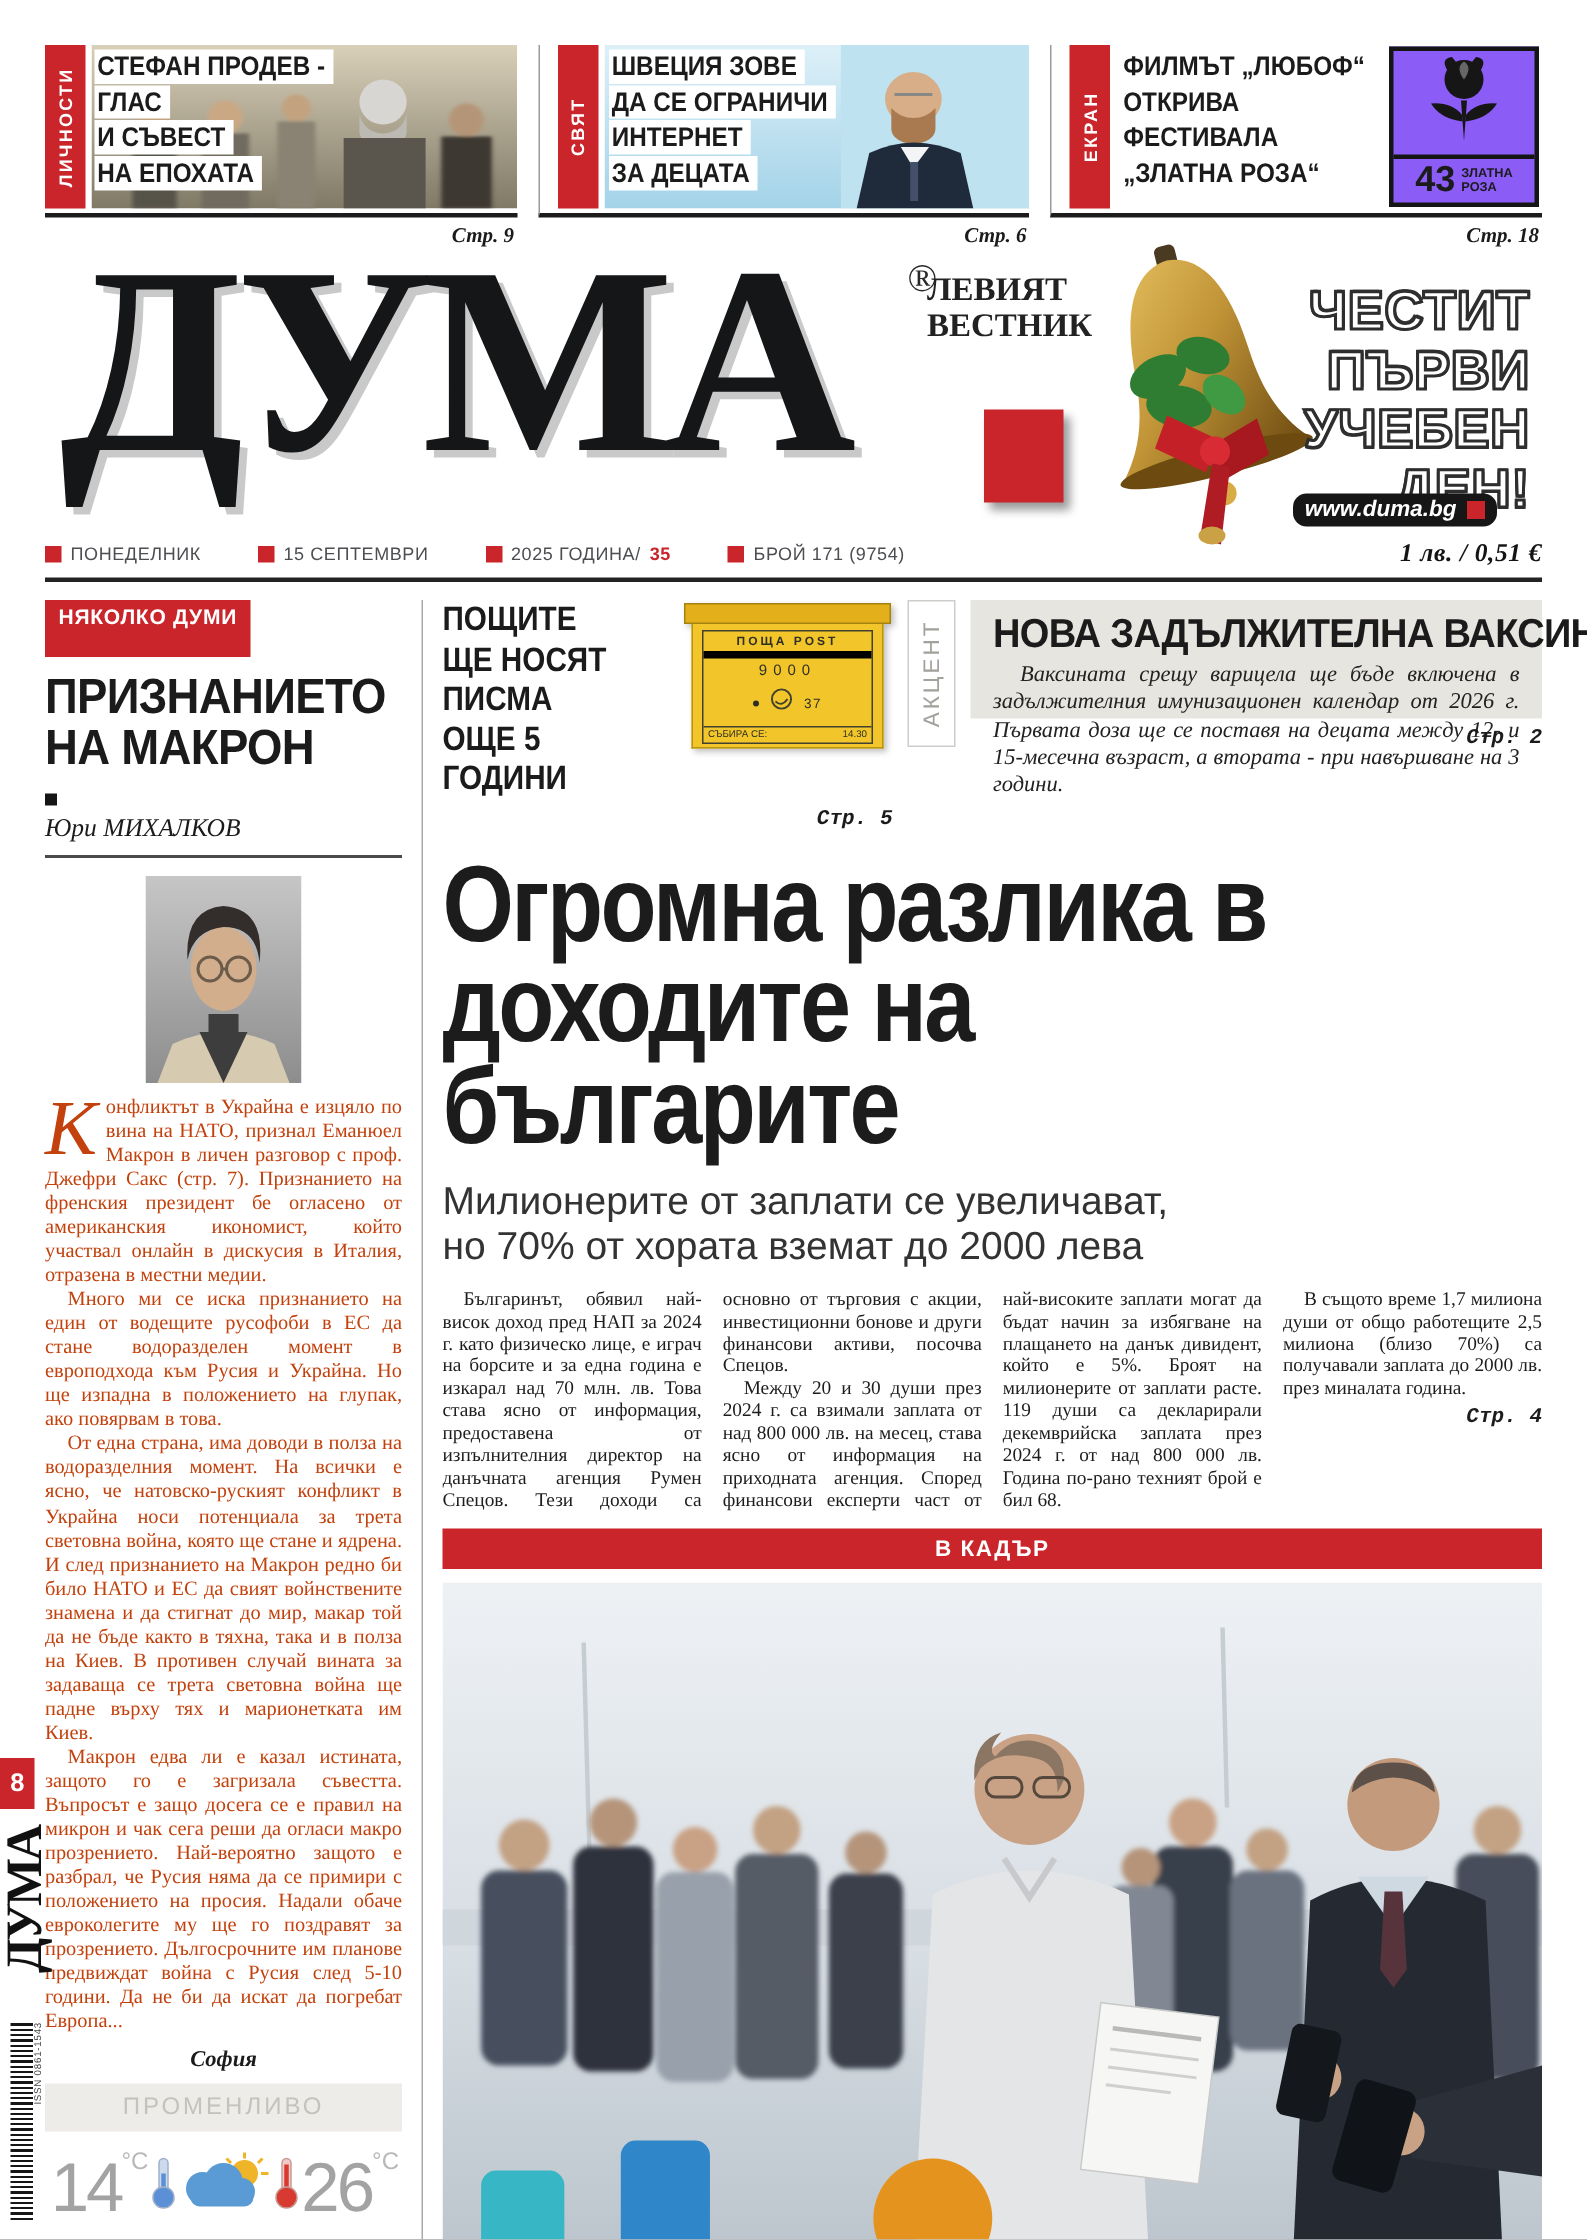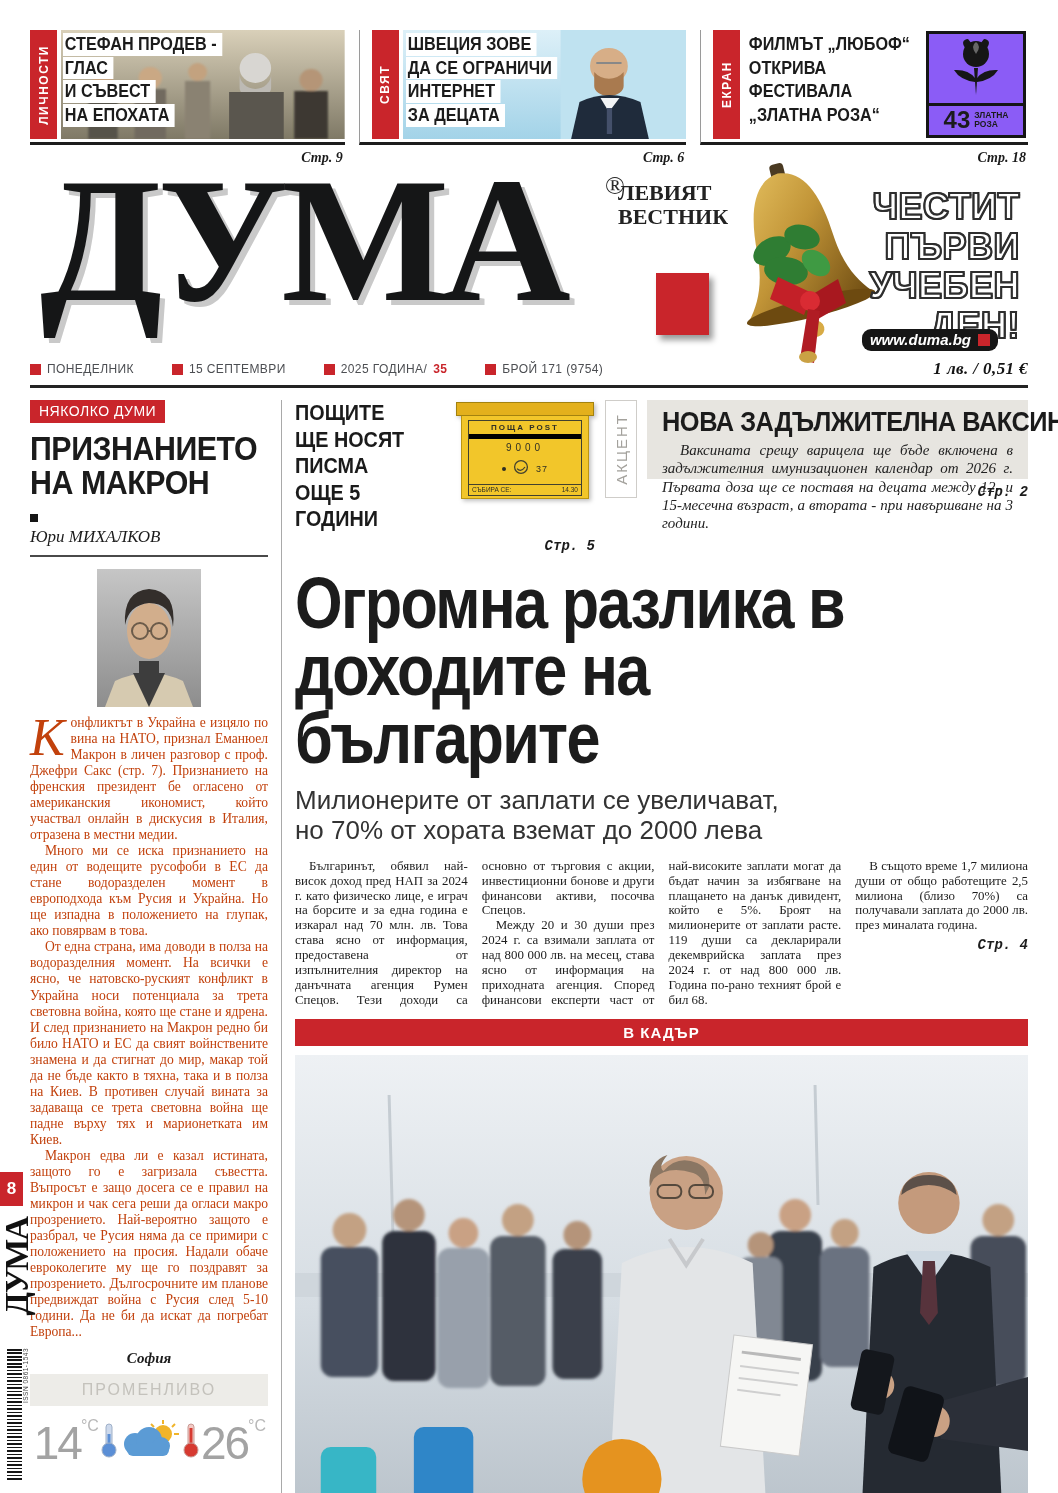--- a/index.html
+++ b/index.html
@@ -61,22 +61,22 @@
   .dl .red{color:#c9252b;font-weight:bold;}
   .price{margin-left:auto;font-family:"Liberation Serif",serif;font-style:italic;font-weight:bold;
          font-size:17px;color:#141414;}
   .mast-rule{height:3px;background:#232323;margin-top:6px;}
 
   
   .content{display:flex;margin-top:12px;}
   .left{width:238px;flex:none;padding-right:13px;border-right:1px solid #a9a9a9;}
   .right{flex:1;padding-left:13px;min-width:0;}
 
-  .op-label{display:inline-block;background:#c9252b;color:#fff;font-weight:400;font-size:14px;
-            padding:3px 9px 4px;letter-spacing:.5px;}
+  .op-label{display:inline-block;background:#c9252b;color:#fff;font-weight:700;font-size:14px;
+            padding:3px 9px 19px;letter-spacing:.5px;}
   .op-title{font-size:33px;font-weight:800;line-height:1.03;margin-top:9px;letter-spacing:-.5px;
             transform:scaleX(.92);transform-origin:left top;}
   .op-sq{width:8px;height:8px;background:#151515;margin-top:14px;}
   .op-author{font-family:"Liberation Serif",serif;font-style:italic;font-size:17px;margin-top:5px;}
   .op-hr{border:0;border-top:2px solid #4a4a4a;margin:8px 0 0;}
   .portrait{display:block;margin:12px auto 8px;width:104px;height:138px;}
   .op-text{font-family:"Liberation Serif",serif;font-size:13.6px;line-height:1.18;text-align:justify;color:#c2410c;}
   .op-text p{margin:0;text-indent:15px;}
   .op-text p.first{text-indent:0;}
   .op-text p.first::first-letter{float:left;font-style:italic;font-size:52px;line-height:40px;

